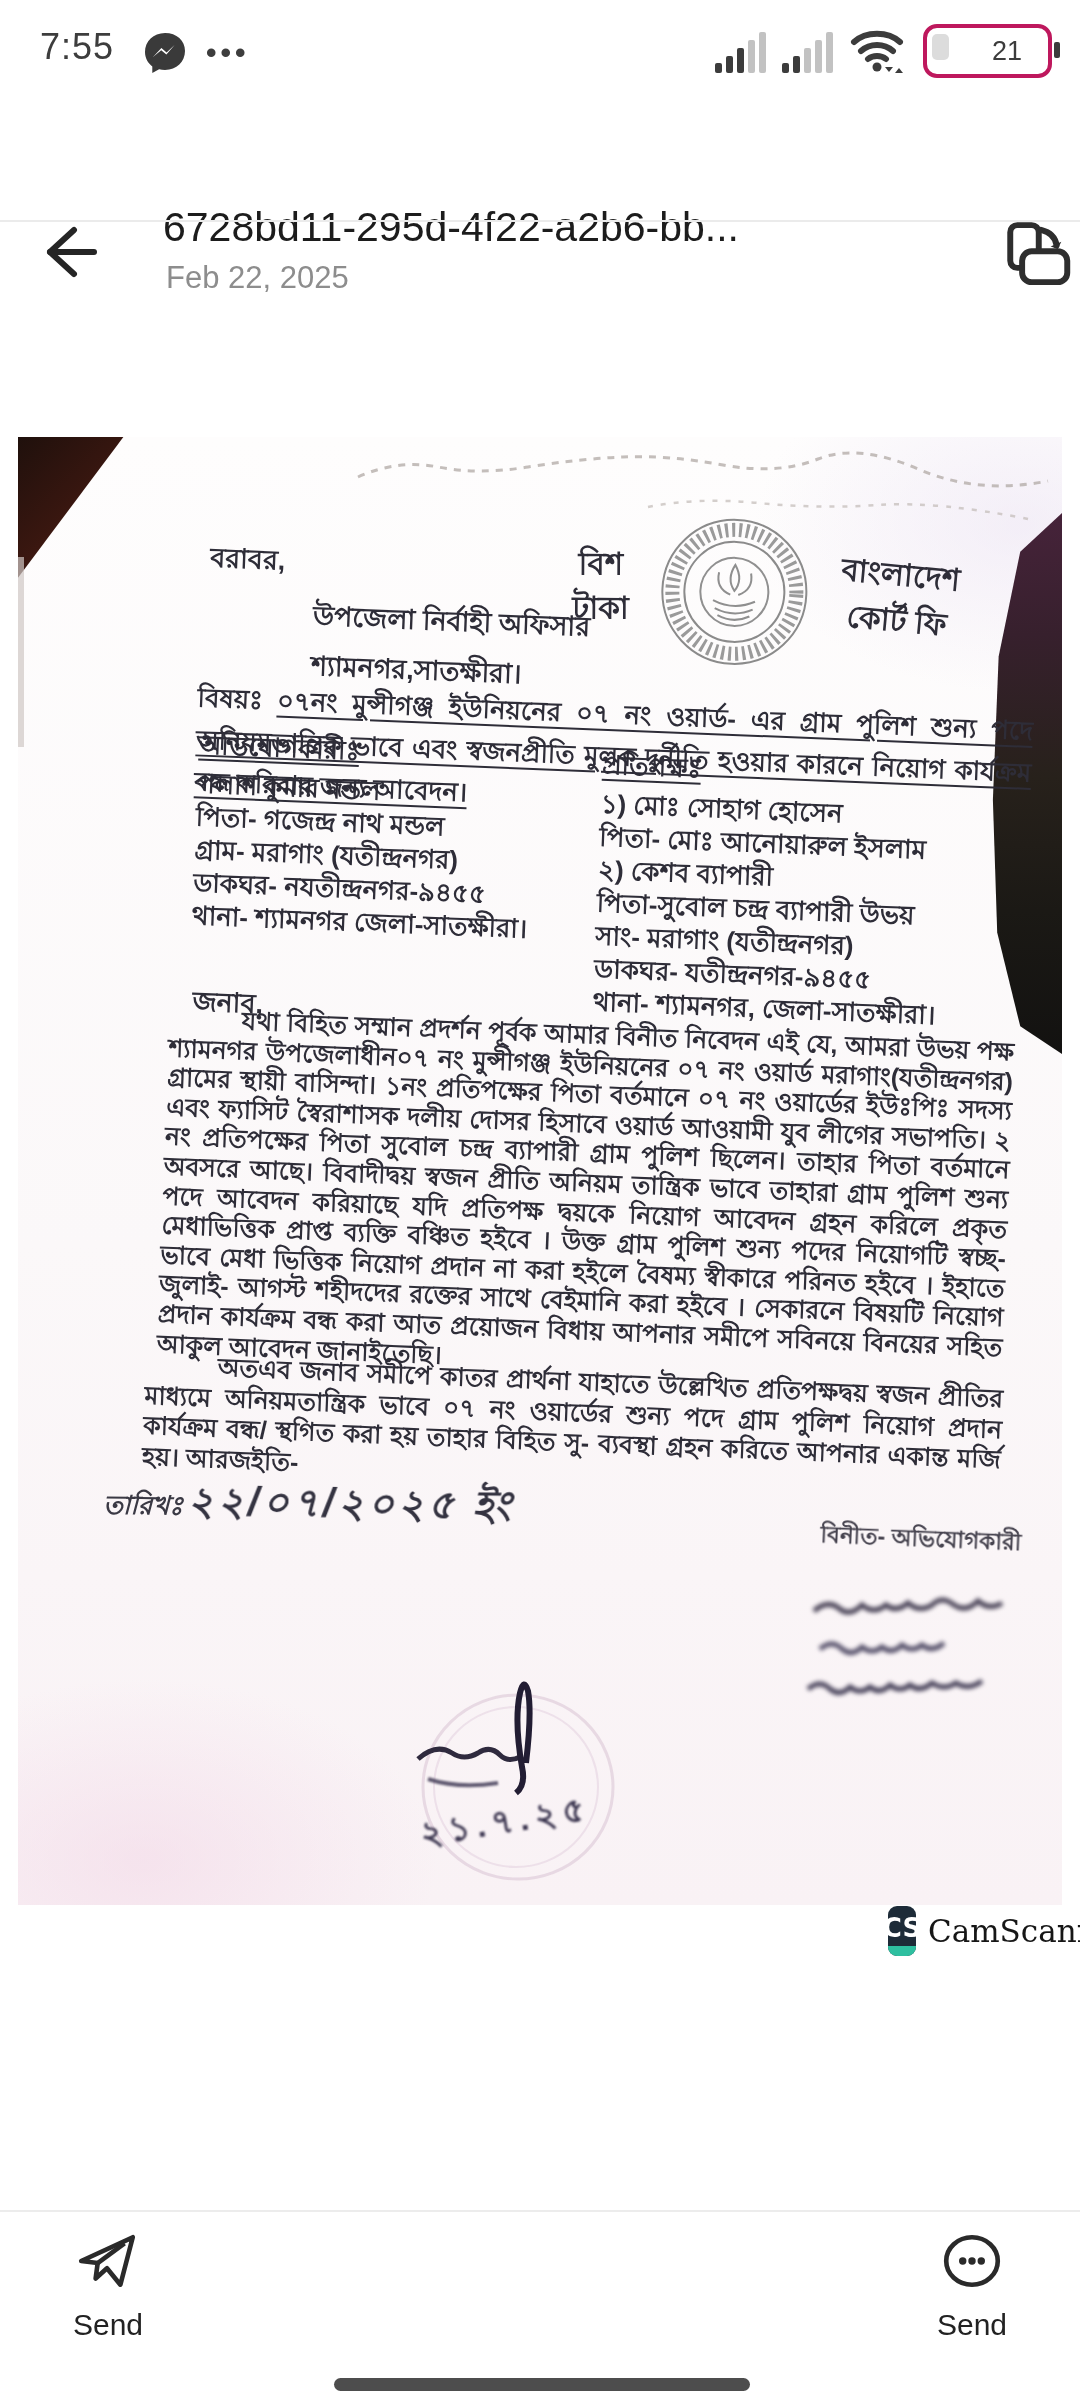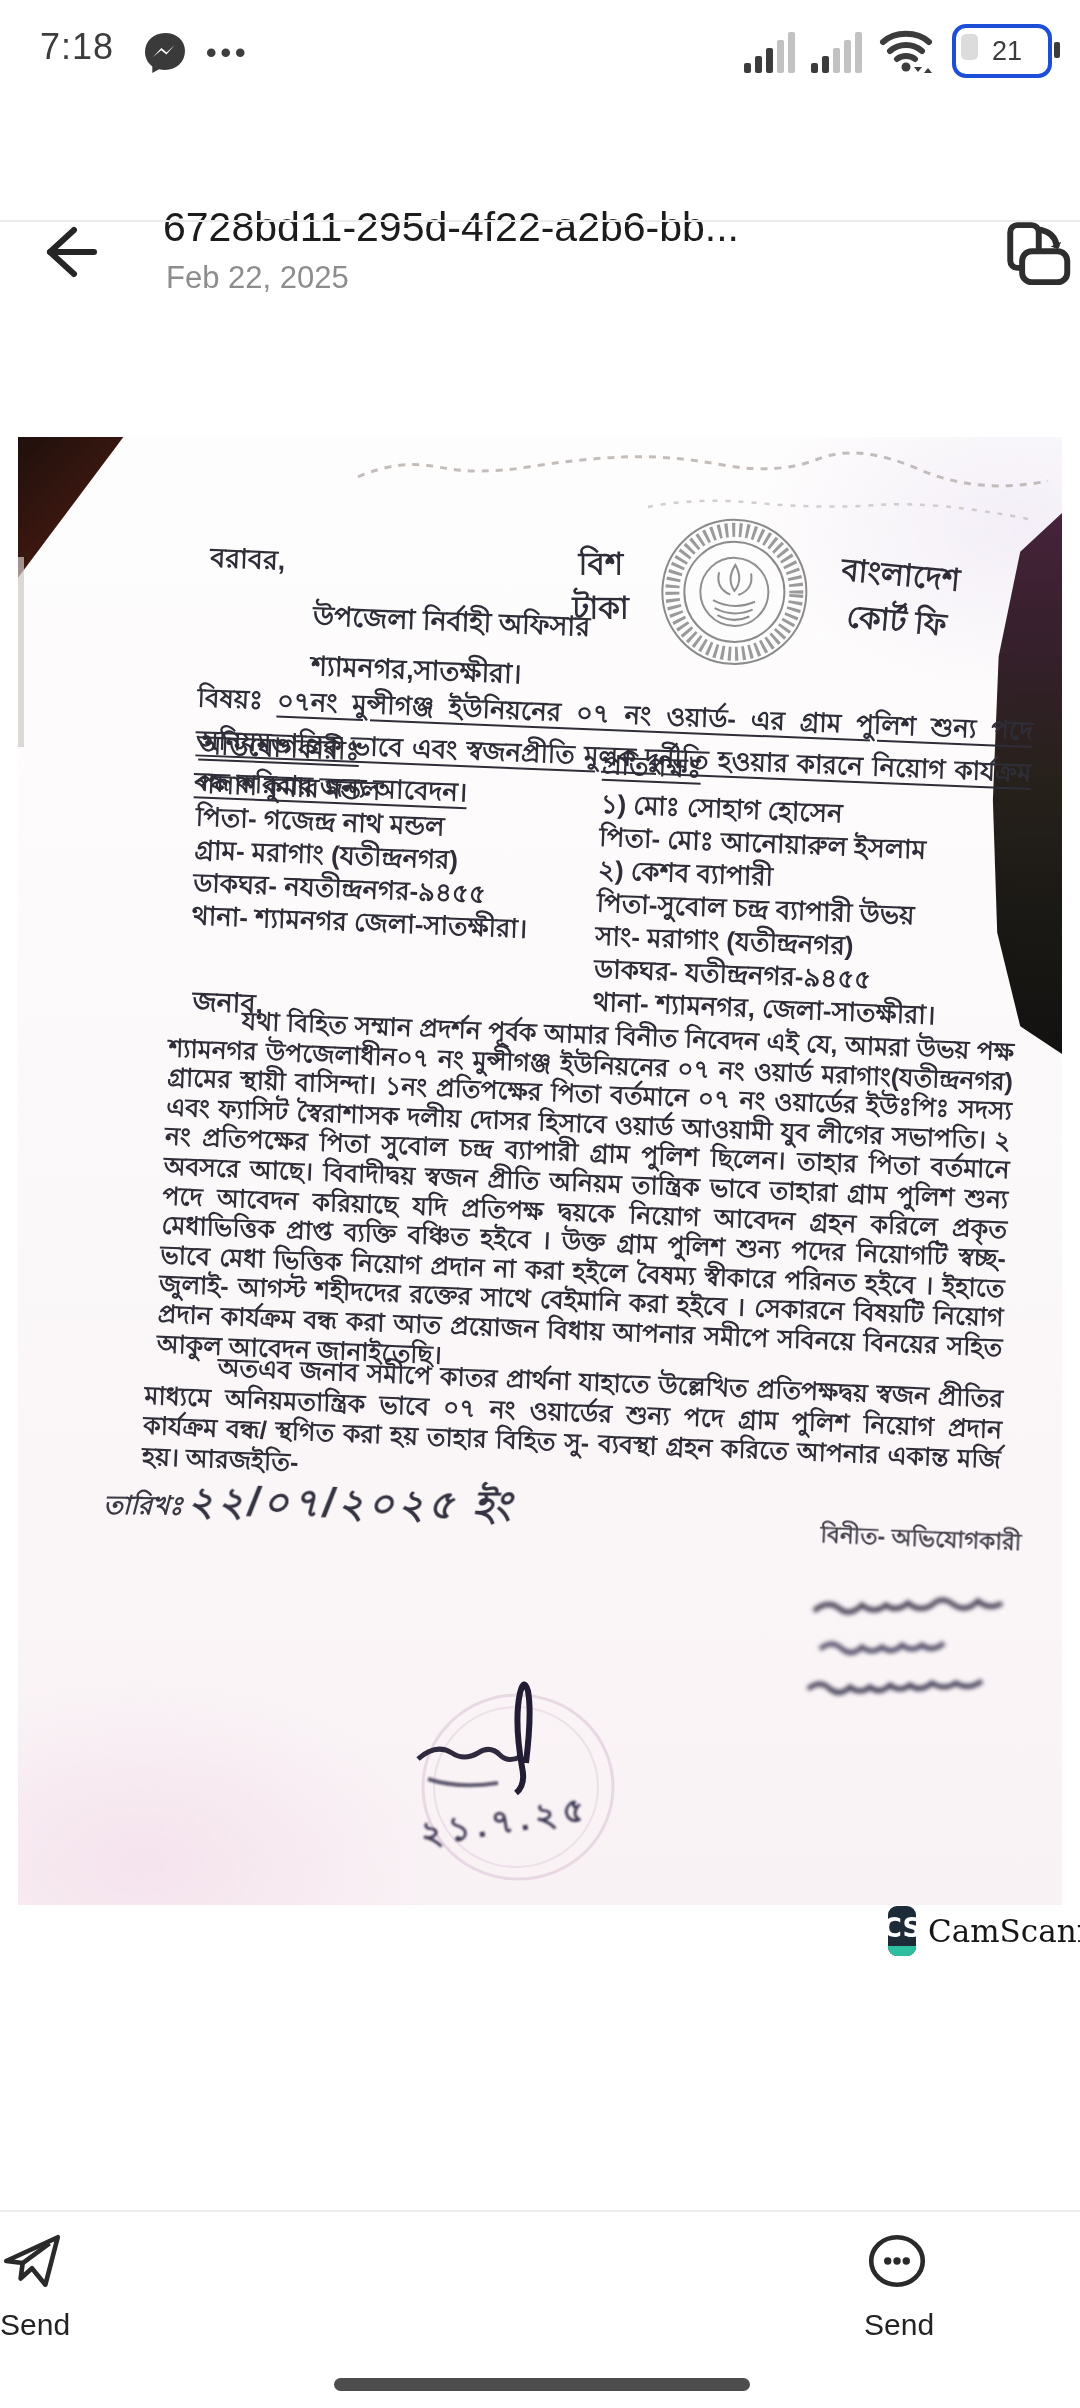--- a/index.html
+++ b/index.html
@@ -9,22 +9,22 @@
 
   
   .statusbar{position:absolute;left:0;top:0;width:1080px;height:100px;}
   .time{position:absolute;left:40px;top:26px;font-size:36px;font-weight:500;color:#3d3d3d;letter-spacing:1px;}
   .notif{position:absolute;top:30px;display:flex;align-items:center;gap:18px;left:142px;}
   .dots3{color:#3d3d3d;font-size:30px;font-weight:700;letter-spacing:4px;}
   .sright{position:absolute;right:28px;top:24px;display:flex;align-items:center;gap:16px;}
   .sigbars{display:flex;align-items:flex-end;gap:4px;height:44px;}
   .sigbars i{display:block;width:7px;border-radius:2px;background:#3c3c3c;}
   .sigbars i.dim{background:#c2c2c2;}
-  .battery{position:relative;width:92px;height:46px;border:4px solid #1d4ed8;border-radius:14px;
-           display:flex;align-items:center;justify-content:center;}
+  .battery{position:relative;width:92px;height:46px;border:4px solid #be185d;border-radius:14px;
+           display:flex;align-items:center;justify-content:center;padding-left:29px;}
   .battery .fill{position:absolute;left:5px;top:6px;width:17px;height:26px;border-radius:5px;background:#dcdcdc;}
   .battery .pct{font-size:27px;color:#3c3c3c;font-weight:500;margin-left:10px;}
   .battery .nub{position:absolute;right:-12px;top:14px;width:6px;height:16px;background:#3c3c3c;border-radius:2px;}
 
   
   .header{position:absolute;left:0;top:100px;width:1080px;height:120px;background:#fff;padding-left:34px;}
   .hdr-divider{position:absolute;left:0;top:220px;width:1080px;height:2px;background:#ebebeb;}
   .back{position:absolute;left:36px;top:118px;width:68px;height:68px;}
   .title{position:absolute;left:163px;top:104px;width:790px;font-size:41px;font-weight:500;color:#1c1c1c;
          white-space:nowrap;overflow:hidden;}
@@ -88,32 +88,32 @@
   
   .watermark{position:absolute;left:888px;top:1906px;display:flex;align-items:center;gap:12px;}
   .cs-badge{width:28px;height:50px;border-radius:9px;background:#1d2b38;position:relative;overflow:hidden;
             display:flex;align-items:center;justify-content:center;}
   .cs-badge span{color:#fff;font-weight:700;font-size:26px;font-family:"DejaVu Sans",sans-serif;margin-top:-6px;}
   .cs-badge i{position:absolute;left:0;bottom:0;width:100%;height:10px;background:#2ebfa0;}
   .cs-text{font-family:"DejaVu Serif",serif;font-size:31px;color:#161616;}
 
   
   .toolbar{position:absolute;left:0;top:2210px;width:1080px;height:198px;background:#fff;border-top:2px solid #ececec;}
-  .tool{position:absolute;top:16px;width:216px;display:flex;flex-direction:column;gap:14px;}
+  .tool{position:absolute;top:16px;width:216px;display:flex;flex-direction:column;align-items:center;gap:14px;}
   .tool .ticon{width:66px;height:66px;}
   .tool .tlabel{font-size:30px;color:#222;}
   .gesturebar{position:absolute;left:334px;top:2378px;width:416px;height:13px;border-radius:7px;background:#4d4d4d;}
 
   svg{display:block;}
 </style>
 </head>
 <body>
 
 <div class="statusbar">
-  <span class="time">7:18</span>
+  <span class="time">7:55</span>
   <div class="notif">
     <span>
       <svg width="46" height="46" viewBox="0 0 46 46">
         <path d="M23 3C11.4 3 3 11.4 3 22c0 6 2.8 11 7.3 14.4V43l6.8-3.8c1.9.5 3.8.8 5.9.8 11.6 0 20-8.4 20-19S34.6 3 23 3z" fill="#3a3a3a"></path>
         <path d="M11 27l8.4-9 5.2 4.4L32.6 15l-8.2 9.6-5.2-4.3L11 27z" fill="#ffffff"></path>
       </svg>
     </span>
     <span class="dots3">•••</span>
   </div>
   <div class="sright">

